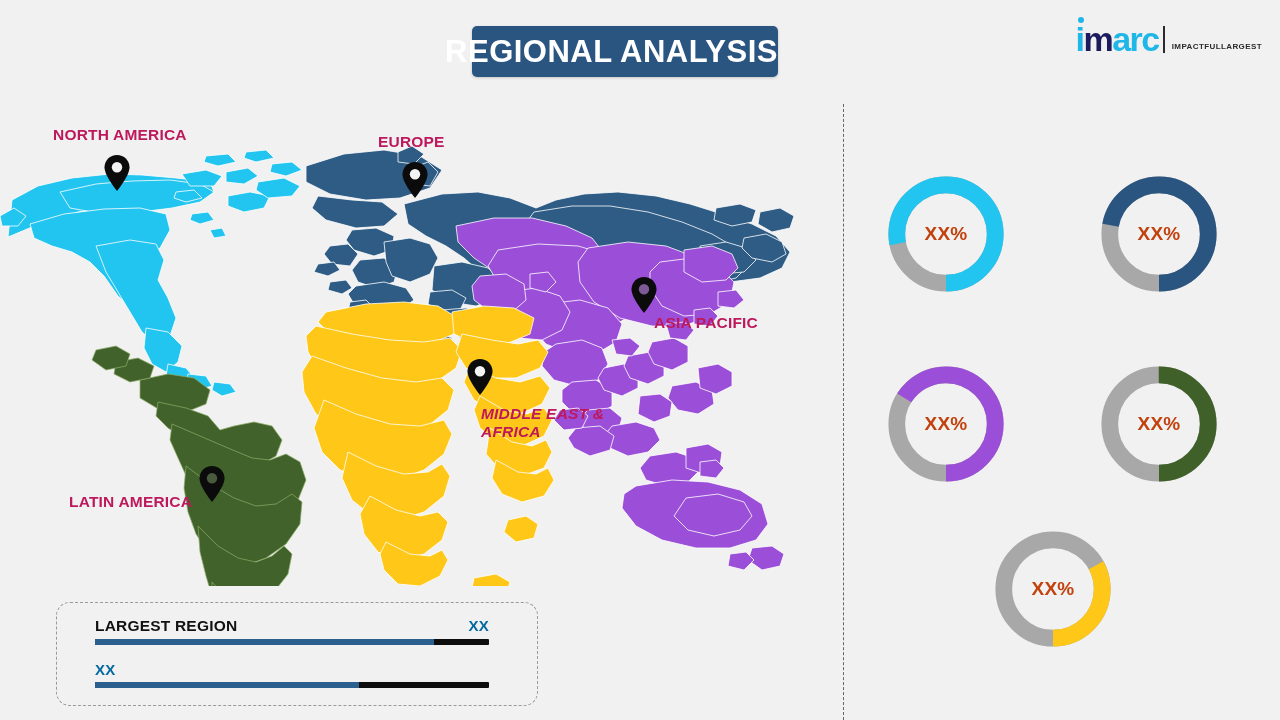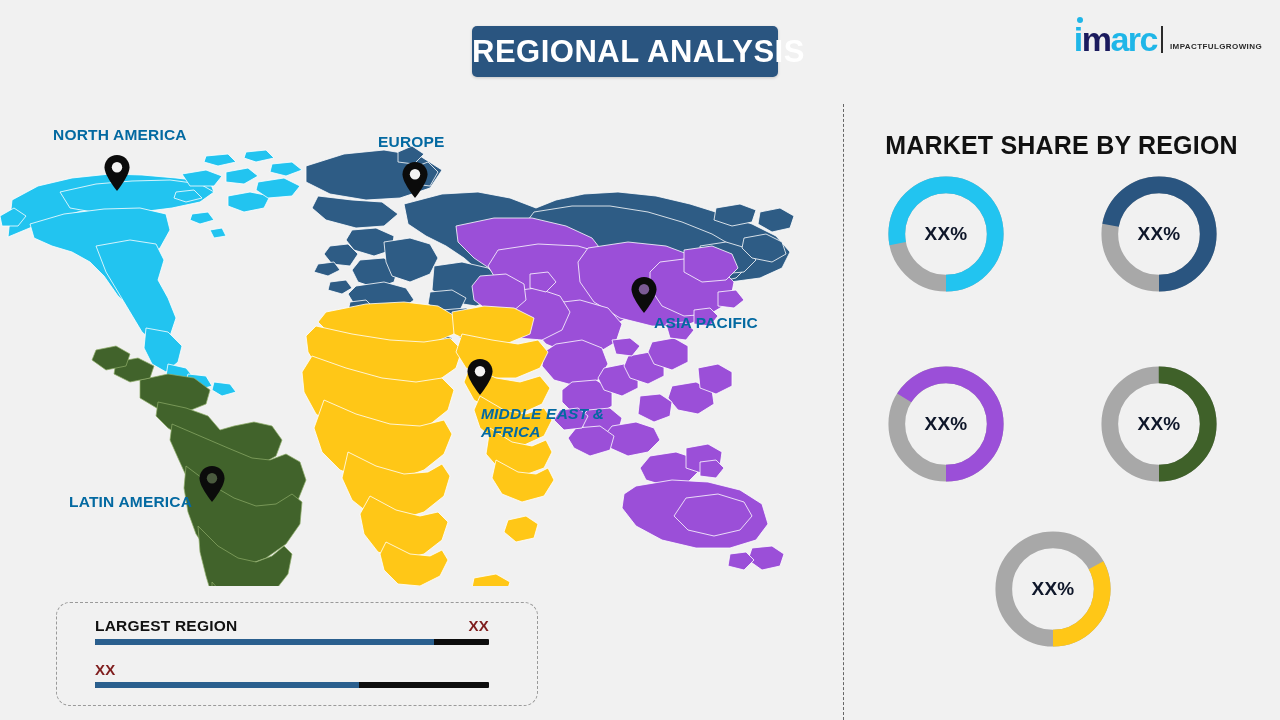--- a/index.html
+++ b/index.html
@@ -10,21 +10,21 @@
     overflow: hidden;
   }
   #root { position: relative; width: 1280px; height: 720px; background: #f1f1f1; }
 
   
   .title-banner {
     position: absolute; left: 472px; top: 26px;
     width: 306px; height: 51px;
     background: #2a5580;
     border-radius: 5px;
-    display: flex; align-items: center; justify-content: flex-start;
+    display: flex; align-items: center; justify-content: flex-end;
     box-shadow: 0 1px 3px rgba(0,0,0,.18);
   }
   .title-banner span {
     color: #ffffff; font-size: 31px; font-weight: bold;
     letter-spacing: .5px; white-space: nowrap;
   }
 
   .logo { position: absolute; right: 18px; top: 22px; display: flex; align-items: flex-end; }
   .logo-word { position: relative; font-size: 34px; font-weight: bold; letter-spacing: -1.5px; line-height: 1; }
   .logo-i { color: #1fb6e8; }
@@ -41,71 +41,71 @@
     width: 0; height: 616px;
     border-left: 1px dashed #666;
   }
 
   
   .map-panel { position: absolute; left: 0; top: 96px; width: 830px; height: 490px; }
   .map-svg { position: absolute; left: 0; top: 0; width: 830px; height: 490px; }
 
   .region-label {
     position: absolute; font-size: 15.5px; font-weight: bold;
-    color: #0369a1; letter-spacing: .2px; line-height: 1.18; white-space: pre-line;
+    color: #be185d; letter-spacing: .2px; line-height: 1.18; white-space: pre-line;
   }
   .pin { position: absolute; width: 28px; height: 38px; }
 
   
   .legend-box {
     position: absolute; left: 56px; top: 602px;
     width: 482px; height: 104px;
     border: 1.6px dashed #9a9a9a; border-radius: 14px;
     background: #f1f1f1;
     padding-left: 45px;
   }
   .legend-row { position: absolute; left: 38px; width: 394px; }
   .legend-row.r1 { top: 14px; }
   .legend-row.r2 { top: 58px; }
   .legend-head { display: flex; justify-content: space-between; align-items: baseline; }
   .legend-name { font-size: 15.5px; font-weight: bold; color: #111; letter-spacing: .2px; }
-  .legend-val  { font-size: 15px; font-weight: bold; color: #7f1d1d; letter-spacing: .2px; }
+  .legend-val  { font-size: 15px; font-weight: bold; color: #0369a1; letter-spacing: .2px; }
   .legend-bar { position: relative; margin-top: 4px; height: 6px; background: #0d0d0d; border-radius: 1px; overflow: hidden; }
   .legend-fill { position: absolute; left: 0; top: 0; height: 100%; background: #2a5f8e; }
 
   
   .charts-title {
     position: absolute; left: 843px; top: 131px; width: 437px;
     text-align: center; font-size: 25px; font-weight: bold; color: #111;
     letter-spacing: .2px;
   }
   .donut { position: absolute; width: 130px; height: 130px; }
   .donut svg { display: block; width: 130px; height: 130px; }
   .donut-label {
     position: absolute; inset: 0; display: flex; align-items: center; justify-content: center;
-    font-size: 19px; font-weight: bold; color: #0f172a; letter-spacing: .3px;
+    font-size: 19px; font-weight: bold; color: #c2410c; letter-spacing: .3px;
   }
 </style>
 </head>
 <body>
 
 <div id="root">
 
   <div class="title-banner">
     <span>REGIONAL ANALYSIS</span>
   </div>
 
   <div class="logo">
     <div class="logo-word">
       <span class="logo-dot"></span><span class="logo-i">i</span><span class="logo-m">m</span><span class="logo-arc">arc</span>
     </div>
     <div class="logo-bar"></div>
     <div class="logo-tag">
       <span>IMPACTFUL</span>
-      <span>GROWING</span>
+      <span>LARGEST</span>
     </div>
   </div>
 
   <div class="divider"></div>
 
   <div class="map-panel">
     <svg class="map-svg" viewBox="0 0 830 490">
       <g fill="#22c4f0" stroke="#ffffff" stroke-width="0.8">
         <path d="M8 141 L44 126 L78 116 L112 110 L150 105 L186 100 L214 96 L210 86 L176 82 L142 79 L110 78 L72 82 L38 90 L12 104 Z"></path>
         <path d="M60 96 L96 88 L132 85 L170 84 L200 88 L214 96 L200 106 L172 112 L140 116 L104 118 L70 112 Z"></path>
@@ -266,21 +266,20 @@
     <div class="legend-row r2">
       <div class="legend-head">
         <span class="legend-val">XX</span>
       </div>
       <div class="legend-bar" style="background: rgb(13, 13, 13);">
         <div class="legend-fill" style="width: 67%; background: rgb(42, 95, 142);"></div>
       </div>
     </div>
   </div>
 
-  <div class="charts-title">MARKET SHARE BY REGION</div>
 
   <div class="donut" style="left:881px; top:169px;">
     <svg viewBox="0 0 42 42">
       <circle cx="21" cy="21" r="15.9" fill="none" stroke="#a8a8a8" stroke-width="5.4"></circle>
       <circle class="arc" cx="21" cy="21" r="15.9" fill="none" stroke="#22c4f0" stroke-width="5.4" transform="rotate(-90 21 21) scale(-1,1) translate(-42,0)" stroke-dasharray="77.924 99.903"></circle>
     </svg>
     <div class="donut-label">XX%</div>
   </div>
 
   <div class="donut" style="left:1094px; top:169px;">

